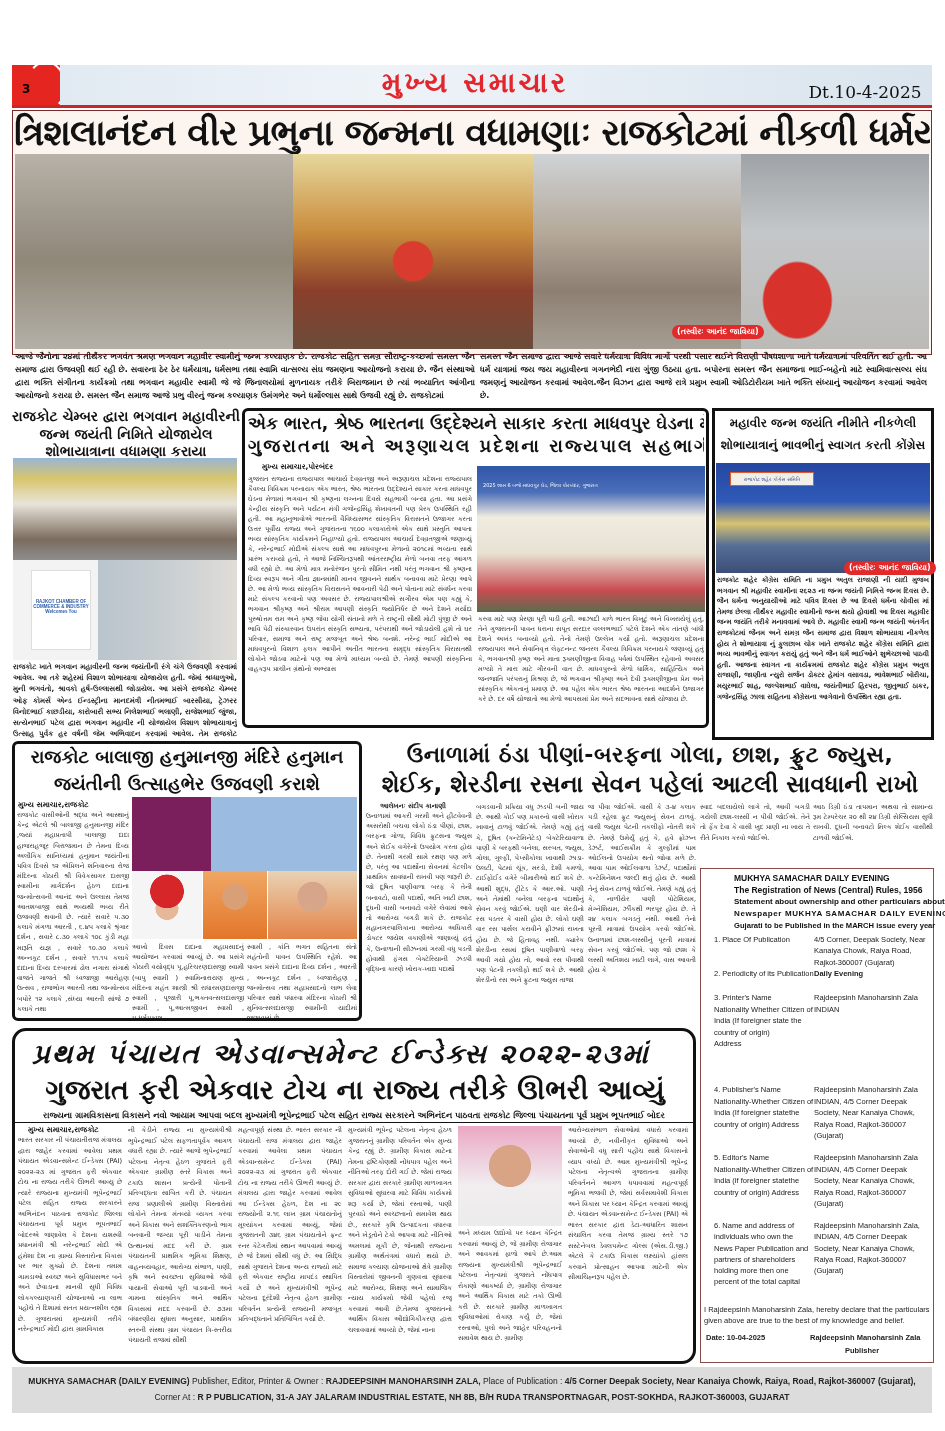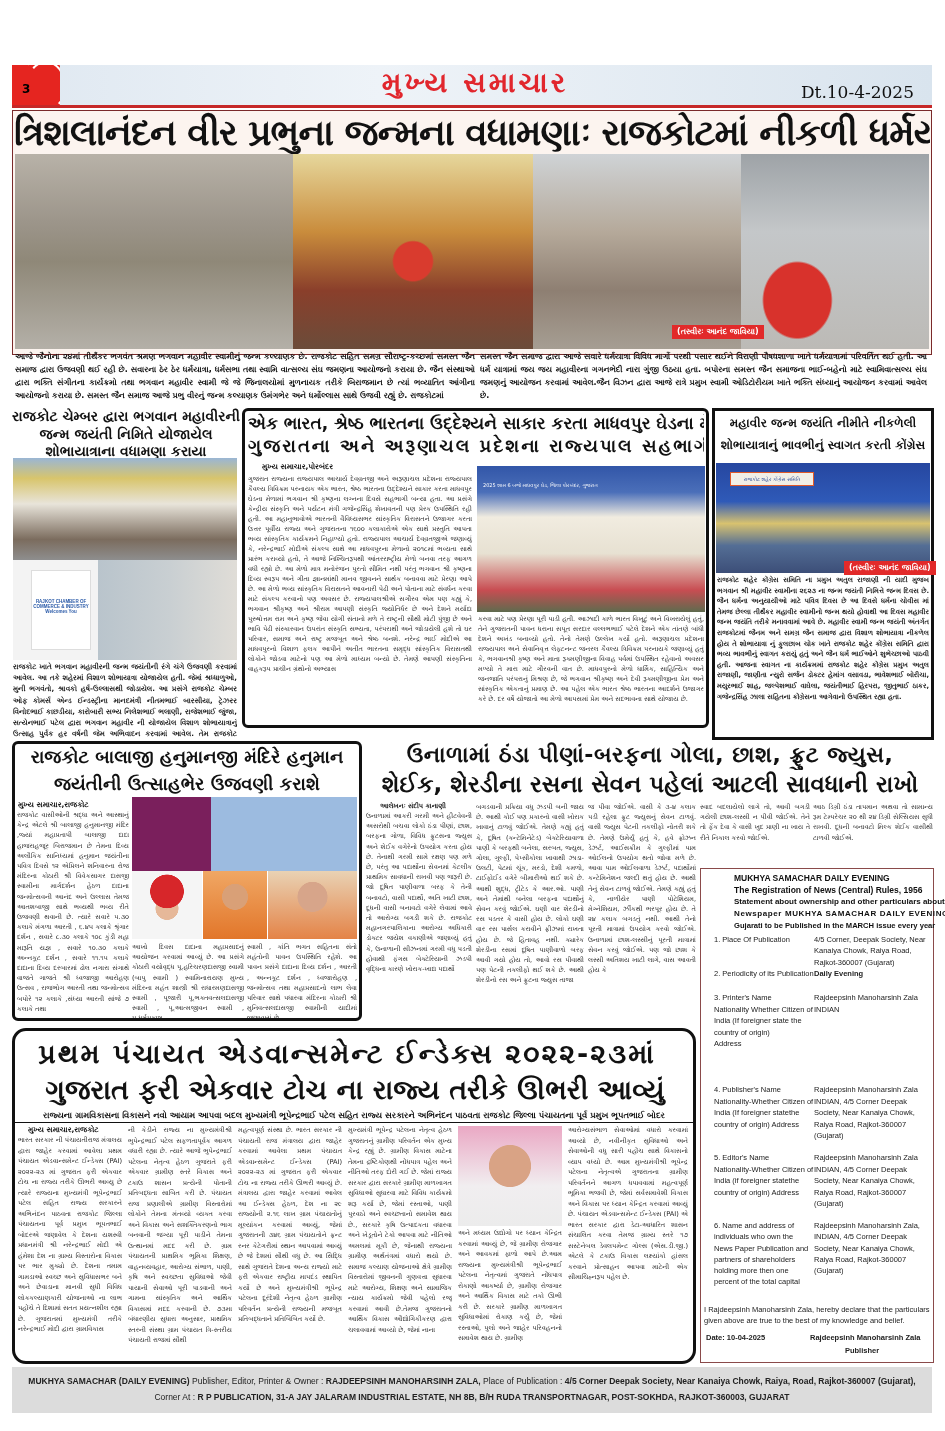--- a/index.html
+++ b/index.html
@@ -8,32 +8,32 @@
 
   .abs { position: absolute; }
 
   
   .masthead { left: 12px; top: 65px; width: 920px; height: 40px; background: linear-gradient(90deg,#dfe8f1 0%,#eef3f8 40%,#d9e4ee 100%); }
   .mast-logo { left: 12px; top: 65px; width: 48px; height: 40px; background: #e52520; overflow: hidden; }
   .mast-logo .arc1 { position: absolute; left: 6px; top: -10px; width: 52px; height: 60px; border: 3px solid #fff; border-radius: 50%; border-left-color: transparent; border-bottom-color: transparent; }
   .mast-logo .arc2 { position: absolute; left: 14px; top: -4px; width: 40px; height: 50px; border: 2px solid #fff; border-radius: 50%; border-left-color: transparent; border-bottom-color: transparent; }
   .page-num { left: 22px; top: 82px; font-size: 12px; font-weight: bold; color: #000; }
   .mast-title { left: 340px; top: 66px; width: 270px; text-align: center; font-size: 28px; font-weight: bold; color: #e1262d; letter-spacing: 3px; }
-  .mast-date { left: 784px; top: 82px; width: 130px; text-align: right; font-family: "DejaVu Serif", serif; font-size: 17px; color: #111; }
+  .mast-date { left: 800px; top: 82px; width: 130px; text-align: center; font-family: "DejaVu Serif", serif; font-size: 17px; color: #111; }
   .mast-rule { left: 12px; top: 105px; width: 920px; height: 3px; background: #c62828; }
 
   
   .lead-box { left: 12px; top: 110px; width: 920px; height: 245px; border: 1px solid #7a2a2a; background: #fcf4ef; }
   .lead-head { left: 14px; top: 112px; width: 916px; height: 42px; font-size: 36px; font-weight: bold; color: #111; text-align: center; line-height: 42px; letter-spacing: -1px; white-space: nowrap; overflow: hidden; }
   .photo { position: absolute; overflow: hidden; }
   .ph-a { background: linear-gradient(180deg,#b8b2a8 0%,#9c958a 35%,#8f8878 55%,#b4b0a8 100%); }
   .ph-b { background: radial-gradient(circle at 50% 55%,#d93b2e 0 12%,transparent 13%), linear-gradient(180deg,#e6d79c 0%,#c98c3c 40%,#8a3f2b 70%,#6b4c3a 100%); }
   .ph-c { background: linear-gradient(180deg,#cfd3d6 0%,#b5a99a 40%,#8e7f72 70%,#a69e93 100%); }
   .ph-d { background: radial-gradient(ellipse at 30% 75%,#d8322c 0 18%,transparent 19%), linear-gradient(180deg,#9ea3a7 0%,#c4c7c9 40%,#bcbab6 100%); }
-  .photo-credit { background: #e22a2a; color: #fff; font-size: 8px; font-weight: bold; padding: 2px 5px; border-radius: 0; white-space: nowrap; }
+  .photo-credit { background: #e22a2a; color: #fff; font-size: 8px; font-weight: bold; padding: 2px 5px; border-radius: 7px; white-space: nowrap; }
 
   .lead-body { font-size: 8px; line-height: 13px; text-align: justify; color: #111; overflow: hidden; font-weight: bold; }
 
   
   .txt { font-size: 7px; line-height: 10.6px; text-align: justify; color: #222; overflow: hidden; }
   .dateline { font-size: 7.5px; font-weight: bold; color: #111; }
   .boxed { border: 3px solid #111; border-radius: 6px; }
   .sub-head { font-weight: bold; color: #111; text-align: center; line-height: 1.25; overflow: hidden; }
 
   .ph-chamber1 { background: linear-gradient(180deg,#9ab6d4 0%,#d8c56c 20%,#e8e4da 45%,#7b6c5e 80%,#8e8e8e 100%); }
@@ -174,21 +174,21 @@
       <div class="k">6. Name and address of individuals who own the News Paper Publication and partners of shareholders holding more then one percent of the total capital</div>
       <div class="v">Rajdeepsinh Manoharsinh Zala, INDIAN, 4/5 Corner Deepak Society, Near Kanaiya Chowk, Raiya Road, Rajkot-360007 (Gujarat)</div>
     </div>
 </div>
 <div class="abs decl" style="left:704px;top:1304px;width:228px;">I Rajdeepsinh Manoharsinh Zala, hereby declare that the particulars given above are true to the best of my knowledge and belief.</div>
 <div class="abs decl" style="left:706px;top:1332px;font-weight:bold;">Date: 10-04-2025</div>
 <div class="abs decl" style="left:810px;top:1332px;font-weight:bold;">Rajdeepsinh Manoharsinh Zala</div>
 <div class="abs decl" style="left:822px;top:1345px;width:80px;text-align:center;font-weight:bold;">Publisher</div>
 
 <div class="abs boxed" style="left:12px;top:1028px;width:684px;height:336px;border-radius:14px;"></div>
-<div class="abs sub-head" style="left:10px;top:1036px;width:674px;height:36px;font-size:27px;line-height:36px;white-space:nowrap;letter-spacing:2px;">પ્રથમ પંચાયત એડવાન્સમેન્ટ ઈન્ડેક્સ ૨૦૨૨-૨૩માં</div>
+<div class="abs sub-head" style="left:4px;top:1036px;width:674px;height:36px;font-size:27px;line-height:36px;white-space:nowrap;letter-spacing:2px;font-style:italic;">પ્રથમ પંચાયત એડવાન્સમેન્ટ ઈન્ડેક્સ ૨૦૨૨-૨૩માં</div>
 <div class="abs sub-head" style="left:18px;top:1072px;width:674px;height:36px;font-size:27px;line-height:36px;white-space:nowrap;">ગુજરાત ફરી એકવાર ટોચ ના રાજ્ય તરીકે ઊભરી આવ્યું</div>
 <div class="abs sub-head" style="left:14px;top:1108px;width:680px;height:14px;font-size:8.4px;line-height:14px;white-space:nowrap;">રાજ્યના ગ્રામવિકાસના વિકાસને નવો આયામ આપવા બદલ મુખ્યમંત્રી ભૂપેન્દ્રભાઈ પટેલ સહિત રાજ્ય સરકારને અભિનંદન પાઠવતા રાજકોટ જિલ્લા પંચાયતના પૂર્વ પ્રમુખ ભૂપતભાઈ બોદર</div>
 <div class="abs" style="left:14px;top:1122px;width:680px;height:1px;background:#111;"></div>
 <div class="abs dateline" style="left:28px;top:1125px;">મુખ્ય સમાચાર,રાજકોટ</div>
 <div class="abs txt" style="left:18px;top:1135px;width:104px;height:224px;font-size:6.6px;line-height:10.5px;">ભારત સરકાર ની પંચાયતીરાજ મંત્રાલય દ્વારા જાહેર કરવામાં આવેલા પ્રથમ પંચાયત એડવાન્સમેન્ટ ઈન્ડેક્સ (PAI) ૨૦૨૨-૨૩ માં ગુજરાત ફરી એકવાર ટોચ ના રાજ્ય તરીકે ઊભરી આવ્યુ છે ત્યારે રાજ્યના મુખ્યમંત્રી ભૂપેન્દ્રભાઈ પટેલ સહિત રાજ્ય સરકારને અભિનંદન પાઠવતા રાજકોટ જિલ્લા પંચાયતના પૂર્વ પ્રમુખ ભૂપતભાઈ બોદરએ જણાવેલ કે દેશના યશસ્વી પ્રધાનમંત્રી શ્રી નરેન્દ્રભાઈ મોદી એ હંમેશા દેશ ના ગ્રામ્ય વિસ્તારોના વિકાસ પર ભાર મુક્યો છે. દેશના તમામ ગામડાઓ સ્વચ્છ અને સુવિધાસભર બને અને છેવાડાના માનવી સુધી વિવિધ લોકકલ્યાણકારી યોજનાઓ ના લાભ પહોંચે તે દિશામાં સતત પ્રયત્નશીલ રહ્યા છે. ગુજરાતમાં મુખ્યમંત્રી તરીકે નરેન્દ્રભાઈ મોદી દ્વારા ગ્રામવિકાસ</div>
 <div class="abs txt" style="left:128px;top:1125px;width:104px;height:234px;font-size:6.6px;line-height:10.5px;">ની કેડીને રાજ્ય ના મુખ્યમંત્રીશ્રી ભુપેન્દ્રભાઈ પટેલ સફળતાપૂર્વક આગળ વધારી રહ્યા છે. ત્યારે આજે ભુપેન્દ્રભાઈ પટેલના નેતૃત્વ હેઠળ ગુજરાતે ફરી એકવાર ગ્રામીણ સ્તરે વિકાસ અને ટકાઉ શાસન પ્રત્યેની પોતાની પ્રતિબદ્ધતા સાબિત કરી છે. પંચાયત રાજ પ્રણાલીએ ગ્રામીણ વિસ્તારોમાં લોકોને તેમના મંતવ્યો વ્યક્ત કરવા અને વિકાસ અને સશક્તિકરણનો ભાગ બનવાની જગ્યા પૂરી પાડીને તેમના ઉત્થાનમાં મદદ કરી છે. ગ્રામ પંચાયતની પ્રાથમિક ભૂમિકા શિક્ષણ, વાહનવ્યવહાર, આરોગ્ય સંભાળ, પાણી, કૃષિ અને સ્વચ્છતા સુવિધાઓ જેવી પાયાની સેવાઓ પૂરી પાડવાની અને ગામના સાંસ્કૃતિક અને આર્થિક વિકાસમાં મદદ કરવાની છે. ૭૩મા બંધારણીય સુધારા અનુસાર, પ્રાથમિક સ્તરની સંસ્થા ગ્રામ પંચાયત ત્રિ-સ્તરીય પંચાયતી રાજમાં સૌથી</div>
 <div class="abs txt" style="left:238px;top:1125px;width:104px;height:234px;font-size:6.6px;line-height:10.5px;">મહત્વપૂર્ણ સંસ્થા છે. ભારત સરકાર ની પંચાયતી રાજ મંત્રાલય દ્વારા જાહેર કરવામાં આવેલા પ્રથમ પંચાયત એડવાન્સમેન્ટ ઈન્ડેક્સ (PAI) ૨૦૨૨-૨૩ માં ગુજરાત ફરી એકવાર ટોચ ના રાજ્ય તરીકે ઊભરી આવ્યું છે. મંત્રાલય દ્વારા જાહેર કરવામાં આવેલ આ ઈન્ડેક્સ હેઠળ, દેશ ના ૨૯ રાજ્યોની ૨.૧૬ લાખ ગ્રામ પંચાયતોનું મૂલ્યાંકન કરવામાં આવ્યું, જેમાં ગુજરાતની ૩૪૬ ગ્રામ પંચાયતોને ફ્રન્ટ રનર કેટેગરીમાં સ્થાન આપવામાં આવ્યું છે જે દેશમાં સૌથી વધુ છે. આ સિદ્ધિ સાથે ગુજરાતે દેશના અન્ય રાજ્યો માટે ફરી એકવાર રાષ્ટ્રીય માપદંડ સ્થાપિત કર્યો છે અને મુખ્યમંત્રીશ્રી ભૂપેન્દ્ર પટેલના દૂરંદેશી નેતૃત્વ હેઠળ ગ્રામીણ પરિવર્તન પ્રત્યેની રાજ્યની મજબૂત પ્રતિબદ્ધતાને પ્રતિબિંબિત કર્યો છે.</div>
 <div class="abs txt" style="left:348px;top:1125px;width:104px;height:234px;font-size:6.6px;line-height:10.5px;">મુખ્યમંત્રી ભૂપેન્દ્ર પટેલના નેતૃત્વ હેઠળ ગુજરાતનું ગ્રામીણ પરિવર્તન એક મુખ્ય કેન્દ્ર રહ્યું છે. ગ્રામીણ વિકાસ માટેના તેમના દ્રષ્ટિકોણથી નોંધપાત્ર પહેલ અને નીતિઓ તરફ દોરી ગઈ છે. જેમાં રાજ્ય સરકાર દ્વારા સરકારે ગ્રામીણ માળખાગત સુવિધાઓ સુધારવા માટે વિવિધ કાર્યક્રમો શરૂ કર્યા છે, જેમાં રસ્તાઓ, પાણી પુરવઠો અને સ્વચ્છતાનો સમાવેશ થાય છે., સરકારે કૃષિ ઉત્પાદકતા વધારવા અને ખેડૂતોને ટેકો આપવા માટે નીતિઓ અમલમાં મૂકી છે, જેનાથી રાજ્યના ગ્રામીણ અર્થતંત્રમાં વધારો થયો છે. સમાજ કલ્યાણ યોજનાઓ ક્ષેત્રે ગ્રામીણ વિસ્તારોમાં જીવનની ગુણવત્તા સુધારવા માટે આરોગ્ય, શિક્ષણ અને સામાજિક ન્યાય કાર્યક્રમો જેવી પહેલો રજૂ કરવામાં આવી છે.તેમજ ગુજરાતનો આર્થિક વિકાસ ઔદ્યોગિકીકરણ દ્વારા ચલાવવામાં આવ્યો છે, જેમાં નાના</div>
 <div class="photo ph-man" style="left:458px;top:1126px;width:104px;height:100px;"></div>
 <div class="abs txt" style="left:458px;top:1228px;width:104px;height:131px;font-size:6.6px;line-height:10.5px;">અને મધ્યમ ઉદ્યોગો પર ધ્યાન કેન્દ્રિત કરવામાં આવ્યું છે, જે ગ્રામીણ રોજગાર અને આવકમાં ફાળો આપે છે.આમ રાજ્યના મુખ્યમંત્રીશ્રી ભૂપેન્દ્રભાઈ પટેલના નેતૃત્વમાં ગુજરાતે નોંધપાત્ર રોકાણો આકર્ષ્યા છે, ગ્રામીણ રોજગાર અને આર્થિક વિકાસ માટે તકો ઊભી કરી છે. સરકારે ગ્રામીણ માળખાગત સુવિધાઓમાં રોકાણ કર્યું છે, જેમાં રસ્તાઓ, પુલો અને જાહેર પરિવહનનો સમાવેશ થાય છે. ગ્રામીણ</div>

